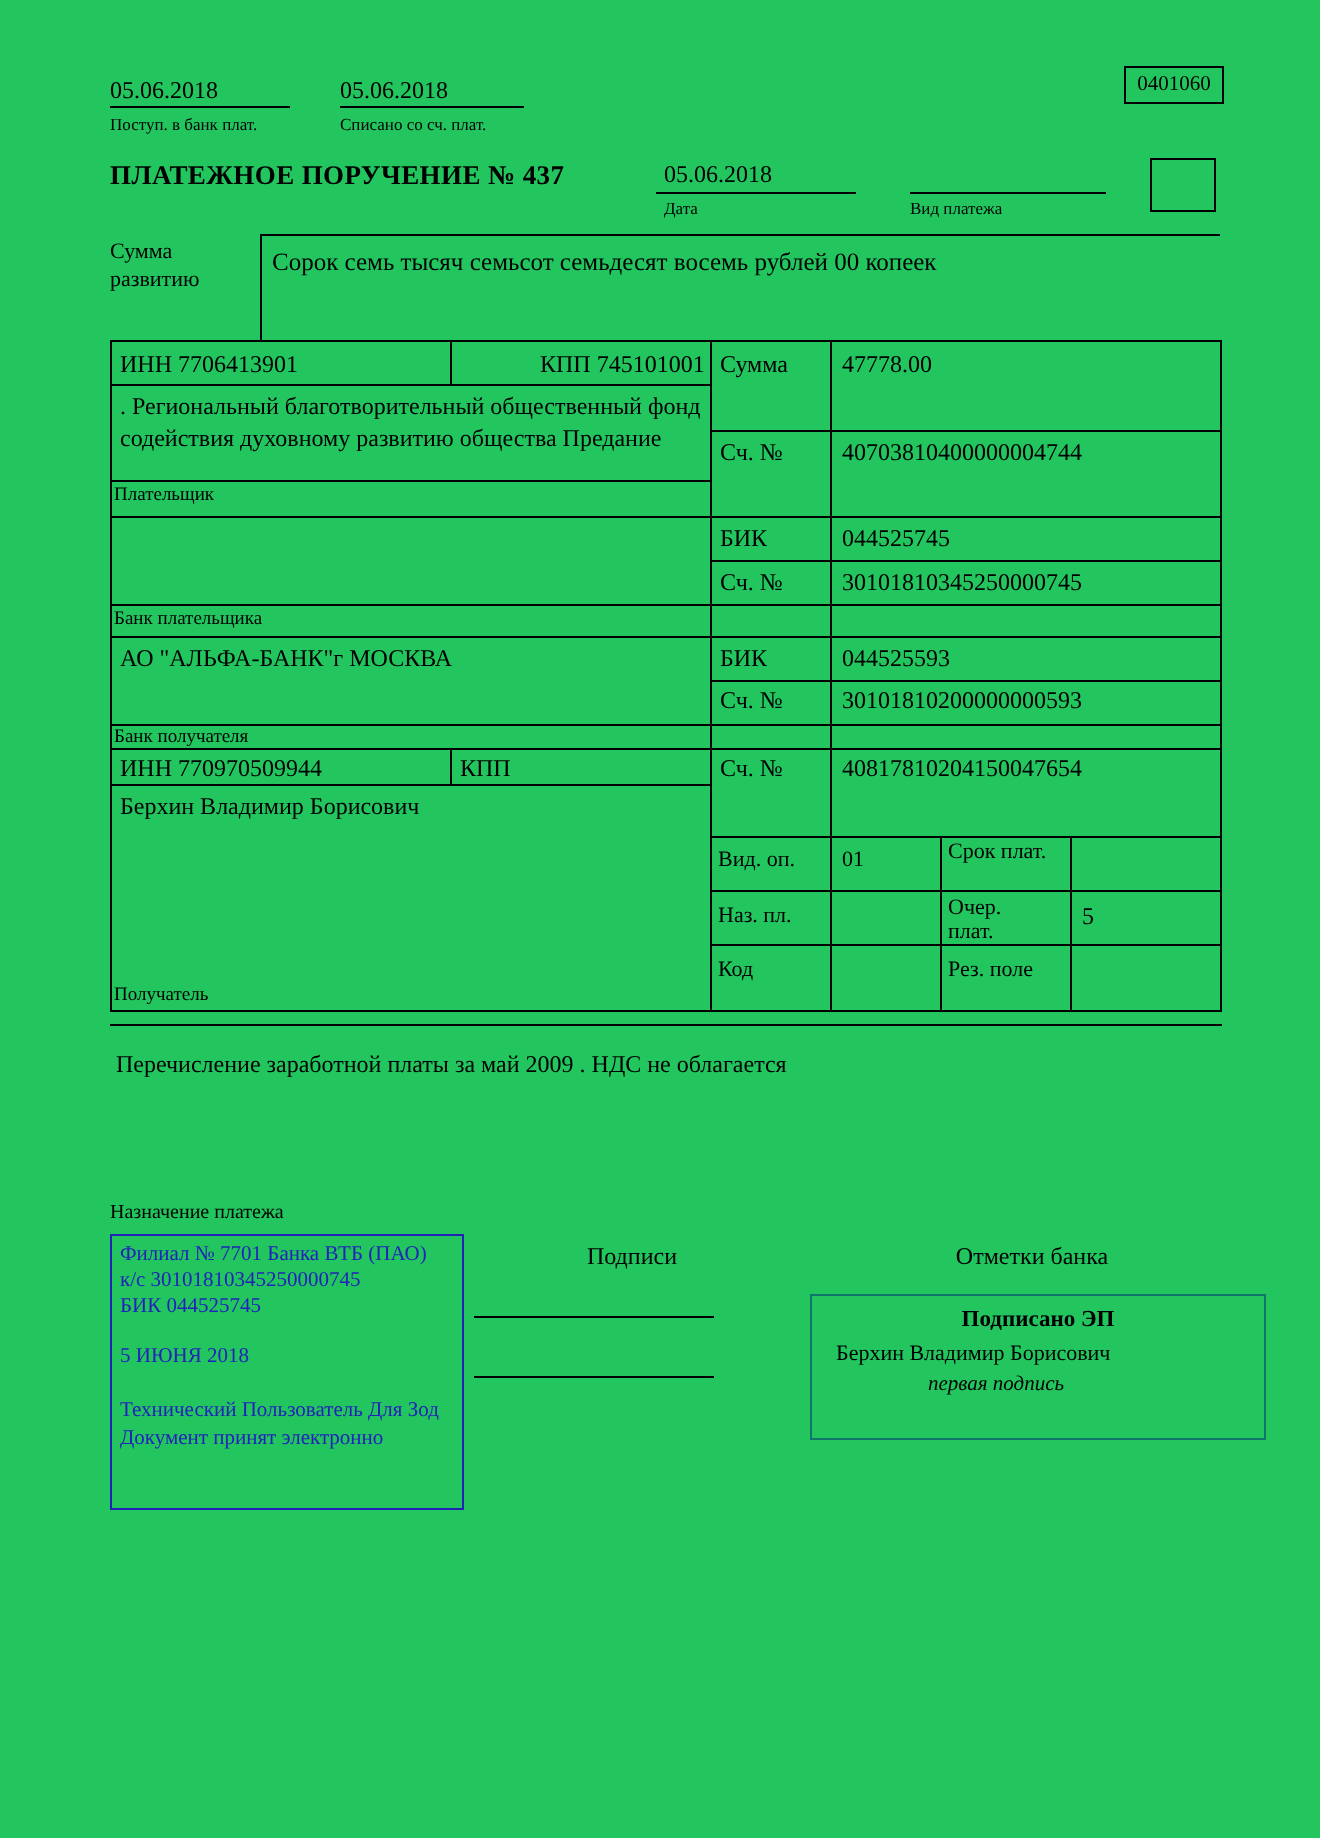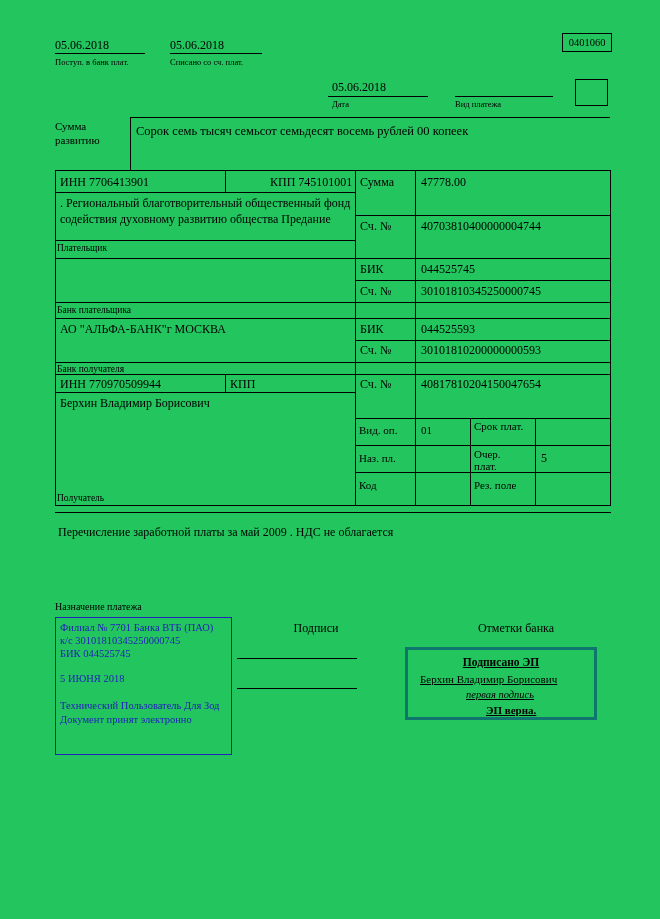--- a/index.html
+++ b/index.html
@@ -12,41 +12,42 @@
   .t   { position:absolute; font-size:12px; line-height:1.25; white-space:nowrap; }
   .wrap{ white-space:normal; }
   .small { font-size:9.5px; }
   .tiny  { font-size:8.5px; }
   .title { font-size:13.5px; font-weight:bold; letter-spacing:0.2px; }
   .num   { font-size:12px; }
   .lbl11 { font-size:11px; }
   .bluebox { position:absolute; left:55px; top:617px; width:177px; height:138px;
              border:1px solid #2222bb; color:#2222bb; font-size:10.5px; line-height:13px;
              padding:3px 4px; }
-  .marksbox { position:absolute; left:405px; top:647px; width:192px; height:73px;
-              border:3px solid #0f766e; font-size:11px; line-height:14px;text-decoration:underline; }
+  .marksbox { position:absolute; left:405px; top:647px; width:228px; height:73px;
+              border:1px solid #0f766e; font-size:11px; line-height:14px; }
   .center { text-align:center; }
   .bold { font-weight:bold; }
   .italic { font-style:italic; }
 </style>
 </head>
 <body>
 
 <div class="page">
 
   <div class="t" style="left:55px; top:38px;">05.06.2018</div>
   <div class="hl" style="left:55px; top:53px; width:90px;"></div>
   <div class="t tiny" style="left:55px; top:57px;">Поступ. в банк плат.</div>
 
   <div class="t" style="left:170px; top:38px;">05.06.2018</div>
   <div class="hl" style="left:170px; top:53px; width:92px;"></div>
   <div class="t tiny" style="left:170px; top:57px;">Списано со сч. плат.</div>
 
   <div class="abs" style="left:562px; top:33px; width:50px; height:19px; border:1px solid #000; font-size:10.5px; text-align:center; line-height:18px;">0401060</div>
 
+  <div class="t title" style="left:55px; top:80px;">ПЛАТЕЖНОЕ ПОРУЧЕНИЕ № 437</div>
   <div class="t" style="left:332px; top:80px;">05.06.2018</div>
   <div class="hl" style="left:328px; top:96px; width:100px;"></div>
   <div class="t tiny" style="left:332px; top:99px;">Дата</div>
   <div class="hl" style="left:455px; top:96px; width:98px;"></div>
   <div class="t tiny" style="left:455px; top:99px;">Вид платежа</div>
   <div class="abs" style="left:575px; top:79px; width:33px; height:27px; border:1px solid #000;"></div>
 
   <div class="t lbl11 wrap" style="left:55px; top:120px; width:70px;">Сумма развитию</div>
   <div class="hl" style="left:130px; top:117px; width:480px;"></div>
   <div class="vl" style="left:130px; top:117px; height:53px;"></div>
@@ -131,16 +132,15 @@
 
   <div class="t center" style="left:256px; top:621px; width:120px;">Подписи</div>
   <div class="hl" style="left:237px; top:658px; width:120px;"></div>
   <div class="hl" style="left:237px; top:688px; width:120px;"></div>
 
   <div class="t center" style="left:405px; top:621px; width:222px;">Отметки банка</div>
   <div class="marksbox">
     <div class="center bold" style="margin-top:5px; font-size:11.5px;">Подписано ЭП</div>
     <div style="margin-top:3px; padding-left:12px;">Берхин Владимир Борисович</div>
     <div class="italic" style="margin-top:2px; padding-left:58px; font-size:10.5px;">первая подпись</div>
-    <div class="bold" style="margin-top:1px; padding-left:78px;">ЭП верна.</div>
   </div>
 
 </div>
 
 </body></html>

